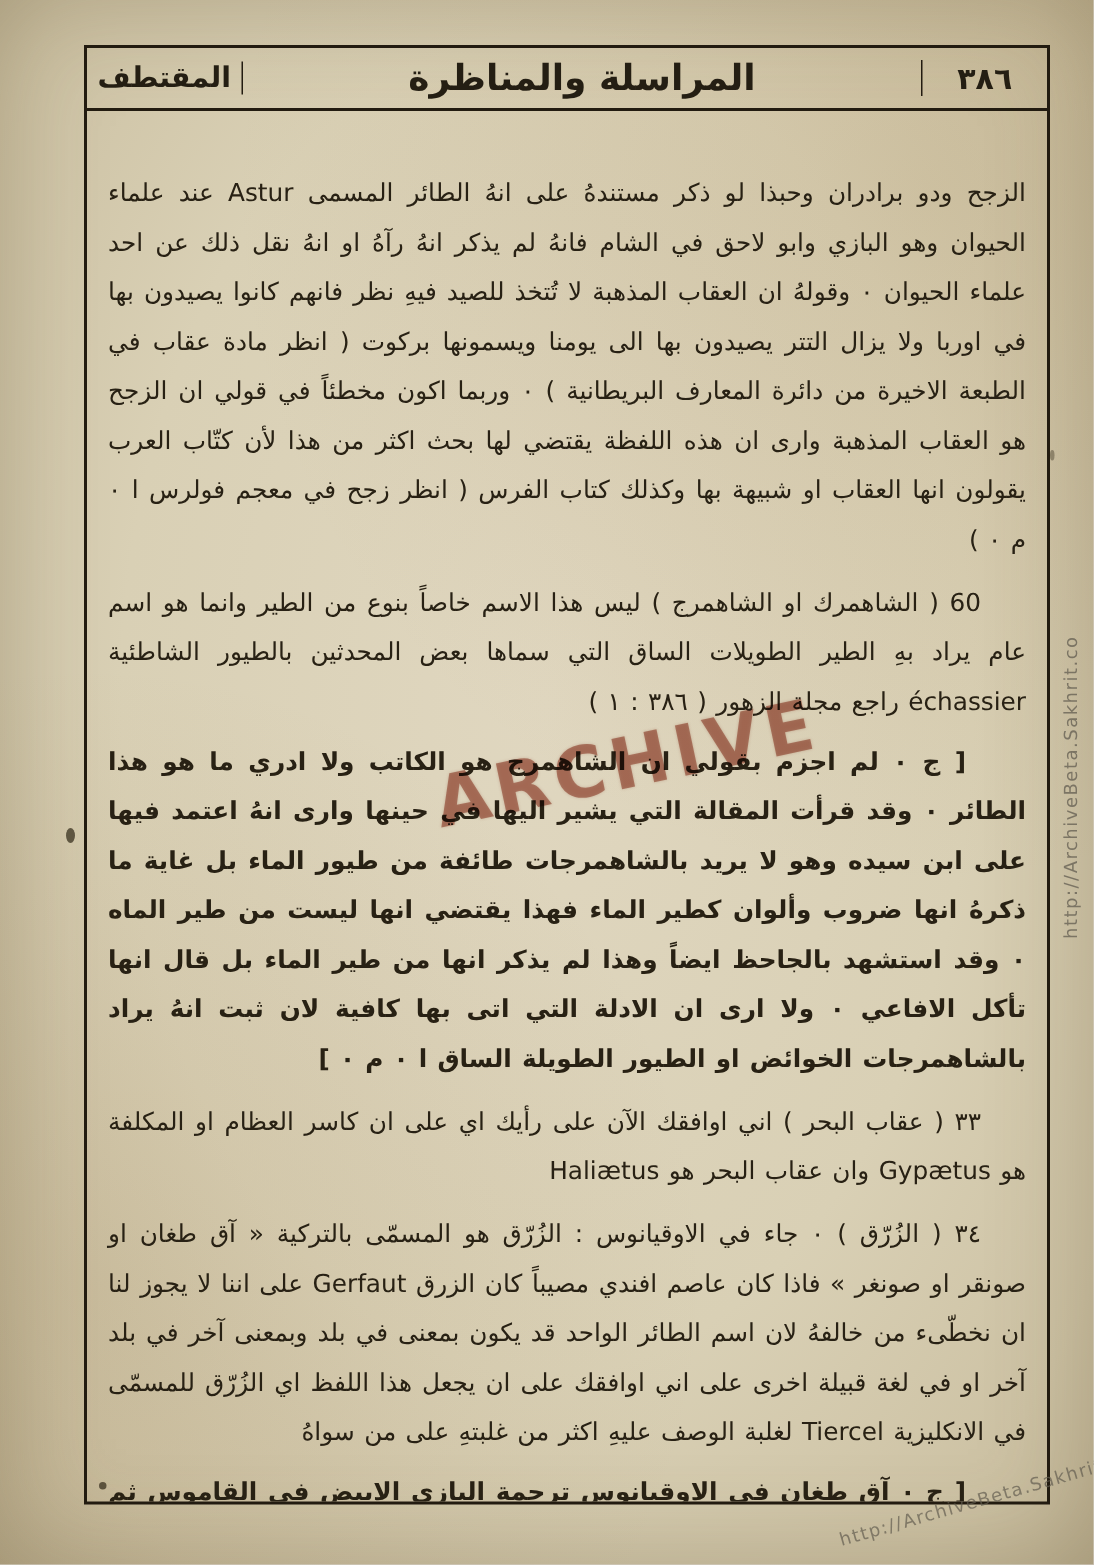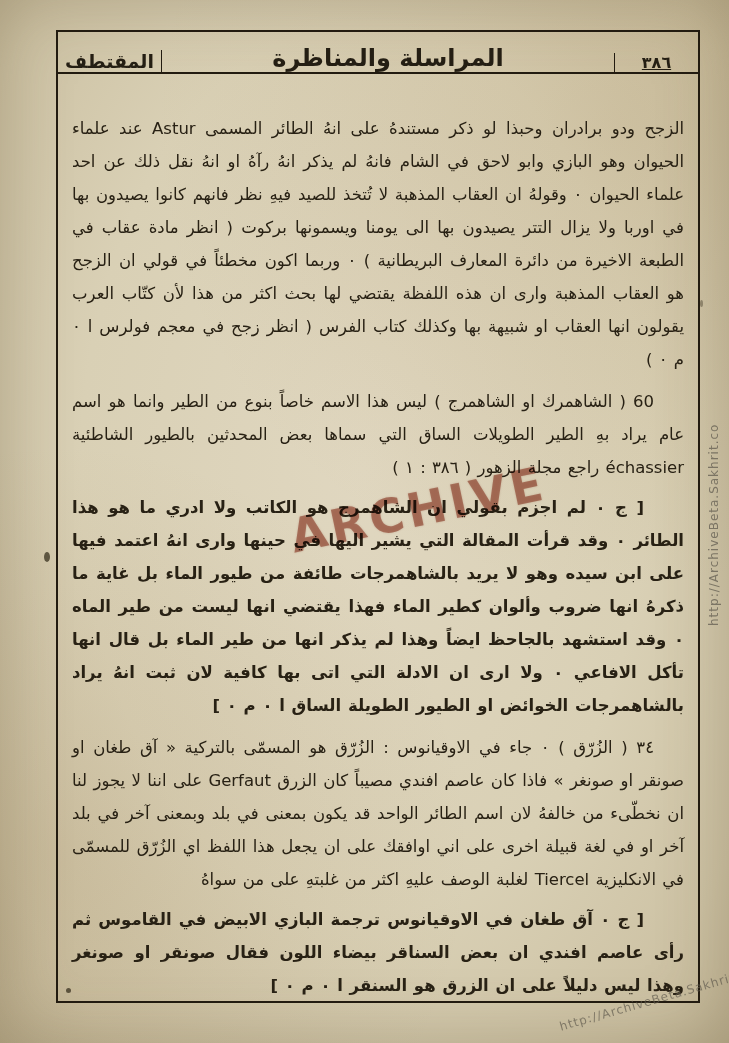--- a/index.html
+++ b/index.html
@@ -18,31 +18,31 @@
       radial-gradient(ellipse at 50% 45%, #e0d7c0 0%, #d9d0b5 55%, #cdc2a4 85%, #c1b596 100%);
     box-shadow: inset 0 0 70px rgba(95,78,48,.30);
   }
   .frame {
     position:absolute; left:56px; top:30px; width:644px; height:973px;
     border:2.5px solid #221b10;
     overflow:hidden;
   }
   .header {
     height:42px;
-    display:flex; align-items:flex-end;
+    display:flex; align-items:center;
     border-bottom:2px solid #221b10;
     color:#241e13;
   }
   .h-cell {
     display:flex; align-items:center; justify-content:center;
     font-weight:bold;
   }
   .h-left  { width:104px; border-right:1.5px solid #221b10; font-size:19px; }
   .h-center{ flex:1; font-size:24px; letter-spacing:1px; }
-  .h-right { width:84px; border-left:1.5px solid #221b10; font-size:16px;text-decoration:underline; }
+  .h-right { width:84px; border-left:1.5px solid #221b10; font-size:20px; }
   .body-text {
     direction:rtl;
     padding:12px 14px 0 14px;
     color:#282114;
     margin-top:26px;
   }
   p.para {
     font-size:16.5px;
     line-height:2.0;
     text-align:justify;
@@ -98,20 +98,21 @@
     <div class="header">
       <div class="h-cell h-left">المقتطف</div>
       <div class="h-cell h-center">المراسلة والمناظرة</div>
       <div class="h-cell h-right">٣٨٦</div>
     </div>
 
     <div class="body-text">
       <p class="para flush">الزجح ودو برادران وحبذا لو ذكر مستندهُ على انهُ الطائر المسمى Astur عند علماء الحيوان وهو البازي وابو لاحق في الشام فانهُ لم يذكر انهُ رآهُ او انهُ نقل ذلك عن احد علماء الحيوان ٠ وقولهُ ان العقاب المذهبة لا تُتخذ للصيد فيهِ نظر فانهم كانوا يصيدون بها في اوربا ولا يزال التتر يصيدون بها الى يومنا ويسمونها بركوت ( انظر مادة عقاب في الطبعة الاخيرة من دائرة المعارف البريطانية ) ٠ وربما اكون مخطئاً في قولي ان الزجح هو العقاب المذهبة وارى ان هذه اللفظة يقتضي لها بحث اكثر من هذا لأن كتّاب العرب يقولون انها العقاب او شبيهة بها وكذلك كتاب الفرس ( انظر زجح في معجم فولرس ا ٠ م ٠ )</p>
       <p class="para item">60 ( الشاهمرك او الشاهمرج ) ليس هذا الاسم خاصاً بنوع من الطير وانما هو اسم عام يراد بهِ الطير الطويلات الساق التي سماها بعض المحدثين بالطيور الشاطئية échassier راجع مجلة الزهور ( ٣٨٦ : ١ )</p>
       <p class="para reply">[ ج ٠ لم اجزم بقولي ان الشاهمرج هو الكاتب ولا ادري ما هو هذا الطائر ٠ وقد قرأت المقالة التي يشير اليها في حينها وارى انهُ اعتمد فيها على ابن سيده وهو لا يريد بالشاهمرجات طائفة من طيور الماء بل غاية ما ذكرهُ انها ضروب وألوان كطير الماء فهذا يقتضي انها ليست من طير الماه ٠ وقد استشهد بالجاحظ ايضاً وهذا لم يذكر انها من طير الماء بل قال انها تأكل الافاعي ٠ ولا ارى ان الادلة التي اتى بها كافية لان ثبت انهُ يراد بالشاهمرجات الخوائض او الطيور الطويلة الساق ا ٠ م ٠ ]</p>
+      <p class="para item">٣٣ ( عقاب البحر ) اني اوافقك الآن على رأيك اي على ان كاسر العظام او المكلفة هو Gypætus وان عقاب البحر هو Haliætus</p>
       <p class="para item">٣٤ ( الزُرّق ) ٠ جاء في الاوقيانوس : الزُرّق هو المسمّى بالتركية « آق طغان او صونقر او صونغر » فاذا كان عاصم افندي مصيباً كان الزرق Gerfaut على اننا لا يجوز لنا ان نخطّىء من خالفهُ لان اسم الطائر الواحد قد يكون بمعنى في بلد وبمعنى آخر في بلد آخر او في لغة قبيلة اخرى على اني اوافقك على ان يجعل هذا اللفظ اي الزُرّق للمسمّى في الانكليزية Tiercel لغلبة الوصف عليهِ اكثر من غلبتهِ على من سواهُ</p>
       <p class="para reply">[ ج ٠ آق طغان في الاوقيانوس ترجمة البازي الابيض في القاموس ثم رأى عاصم افندي ان بعض السناقر بيضاء اللون فقال صونقر او صونغر وهذا ليس دليلاً على ان الزرق هو السنقر ا ٠ م ٠ ]</p>
     </div>
 
   </div>
 
   <div class="wm-archive">ARCHIVE</div>
 
   <div class="wm-url-side">http://ArchiveBeta.Sakhrit.co</div>
 

